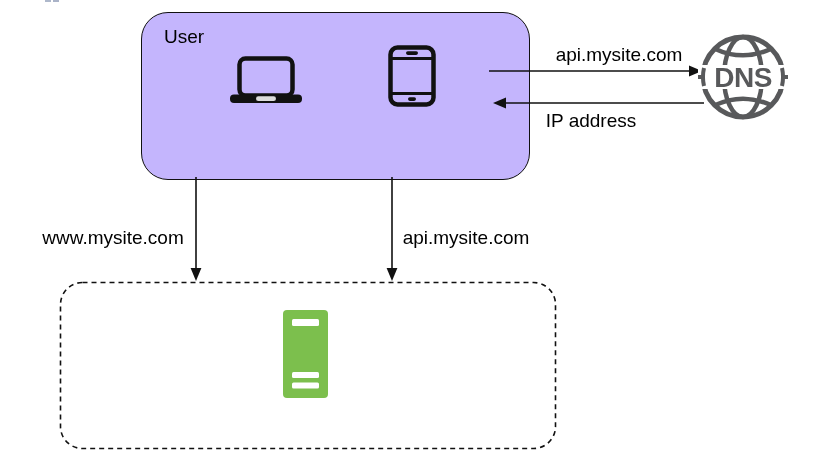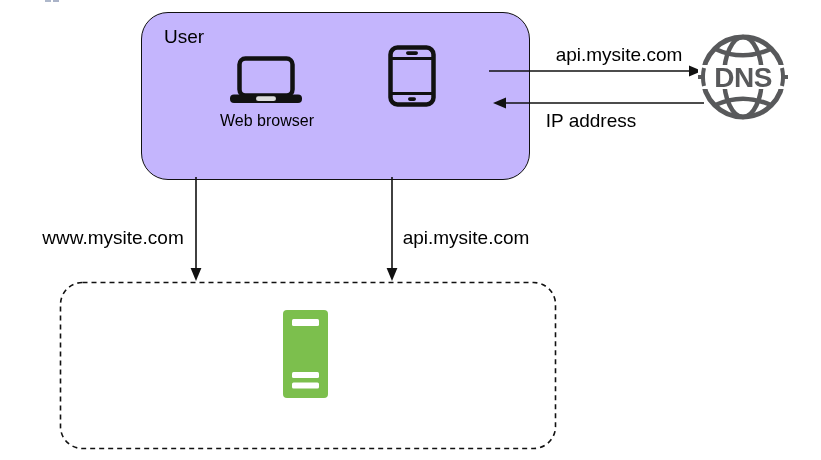--- a/index.html
+++ b/index.html
@@ -30,21 +30,20 @@
   <span class="artifact" style="left:53px;background:#8d99b5;"></span>
 
   <div class="user-box">
     <div class="user-title">User</div>
 
     <svg class="device-icon" style="left:88px;top:43px" width="72" height="48" viewBox="0 0 72 48">
       <rect x="9.5" y="2.5" width="53" height="37" rx="6" fill="none" stroke="#111" stroke-width="4.5"></rect>
       <rect x="0" y="38.5" width="72" height="8.5" rx="4" fill="#111"></rect>
       <rect x="26" y="40.3" width="20" height="4.8" rx="2.4" fill="#dcdcdc"></rect>
     </svg>
-    <div class="device-label" style="left:63px">Web browser</div>
 
     <svg class="device-icon" style="left:246px;top:32px" width="48" height="62" viewBox="0 0 48 62">
       <rect x="2.5" y="2.5" width="43" height="57" rx="7" fill="none" stroke="#111" stroke-width="4.5"></rect>
       <line x1="4" y1="13.5" x2="44" y2="13.5" stroke="#111" stroke-width="3"></line>
       <line x1="4" y1="48.5" x2="44" y2="48.5" stroke="#111" stroke-width="3"></line>
       <rect x="18" y="6.3" width="12" height="3.6" rx="1.8" fill="#111"></rect>
       <rect x="20" y="52.3" width="8" height="3.6" rx="1.8" fill="#111"></rect>
     </svg>
   </div>
 

